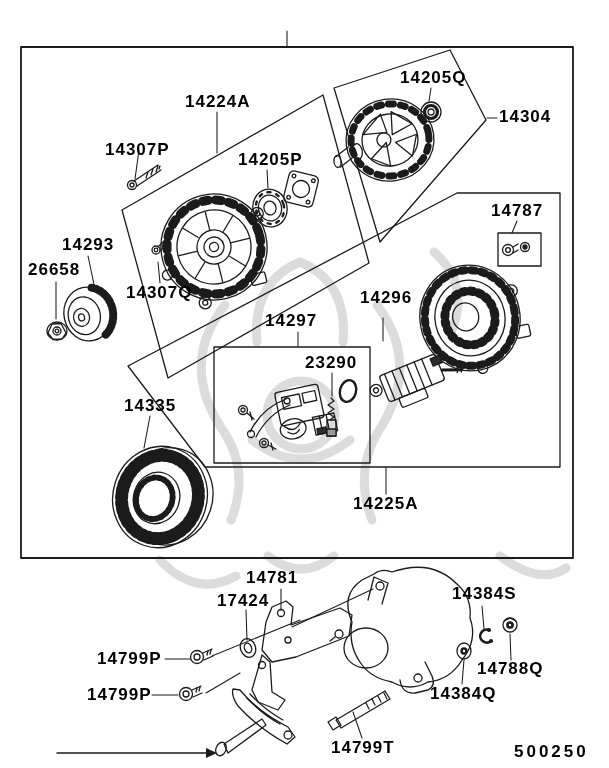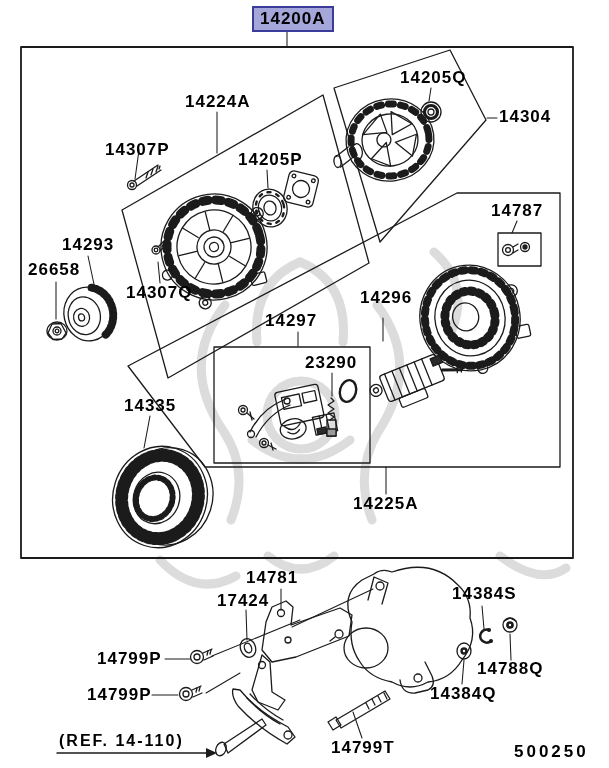--- a/index.html
+++ b/index.html
@@ -320,21 +320,20 @@
         <circle cx="491" cy="641" r="1.4"></circle>
   </g>
   <g class="ln">
     <circle cx="510" cy="625" r="7"></circle>
     <path d="M504,621 L510,618 L516,621"></path>
     <circle cx="510" cy="625" r="3.2" fill="#1b1b1b"></circle>
     <circle cx="510" cy="625" r="1.2" fill="#fff" stroke="none"></circle>
   </g>
 </svg>
 
-  <div class="lbl hl" style="left:252px;top:6px">14200A</div>
   <div class="lbl" style="left:185px;top:93px">14224A</div>
   <div class="lbl" style="left:105px;top:141px">14307P</div>
   <div class="lbl" style="left:238px;top:151px">14205P</div>
   <div class="lbl" style="left:400px;top:69px">14205Q</div>
   <div class="lbl" style="left:499px;top:108px">14304</div>
   <div class="lbl" style="left:491px;top:202px">14787</div>
   <div class="lbl" style="left:62px;top:236px">14293</div>
   <div class="lbl" style="left:28px;top:261px">26658</div>
   <div class="lbl" style="left:126px;top:284px">14307Q</div>
   <div class="lbl" style="left:360px;top:289px">14296</div>
@@ -343,15 +342,14 @@
   <div class="lbl" style="left:124px;top:397px">14335</div>
   <div class="lbl" style="left:353px;top:495px">14225A</div>
   <div class="lbl" style="left:246px;top:569px">14781</div>
   <div class="lbl" style="left:217px;top:592px">17424</div>
   <div class="lbl" style="left:452px;top:585px">14384S</div>
   <div class="lbl" style="left:97px;top:650px">14799P</div>
   <div class="lbl" style="left:87px;top:686px">14799P</div>
   <div class="lbl" style="left:477px;top:660px">14788Q</div>
   <div class="lbl" style="left:430px;top:685px">14384Q</div>
   <div class="lbl" style="left:331px;top:739px">14799T</div>
-  <div class="lbl ref" style="left:59px;top:732px">(REF. 14-110)</div>
   <div class="lbl code" style="left:514px;top:743px">500250</div>
 </div>
 
 </body></html>

